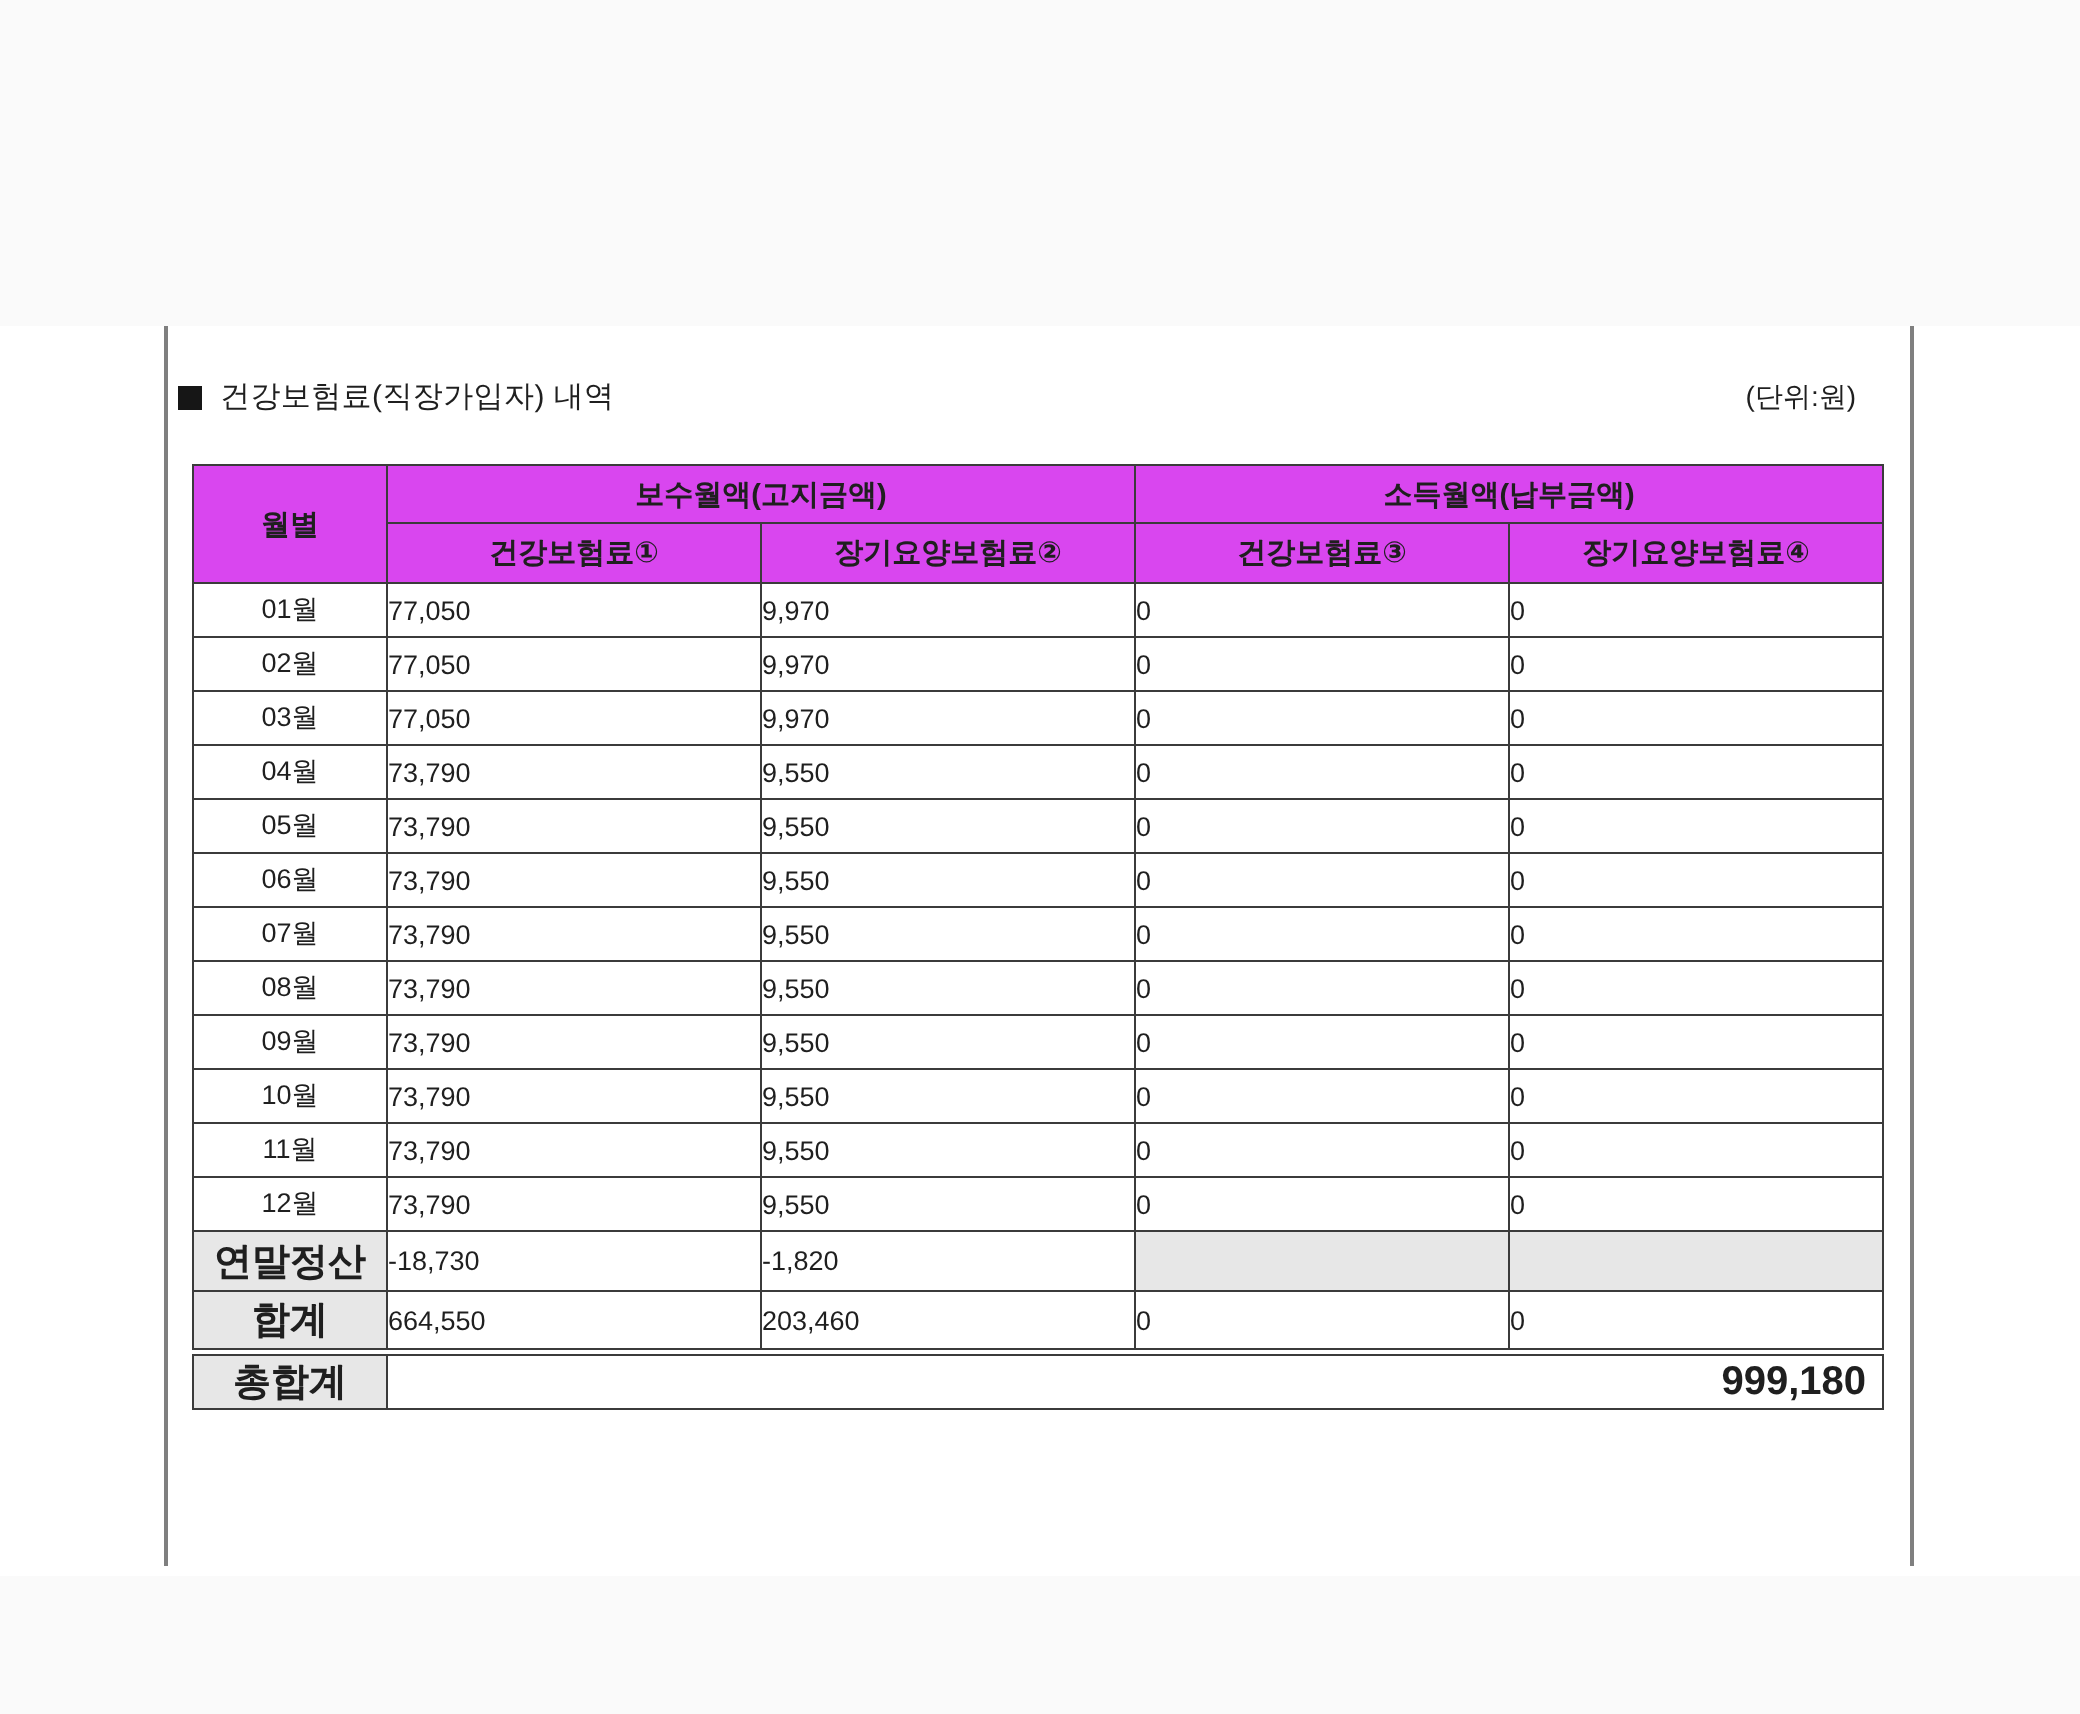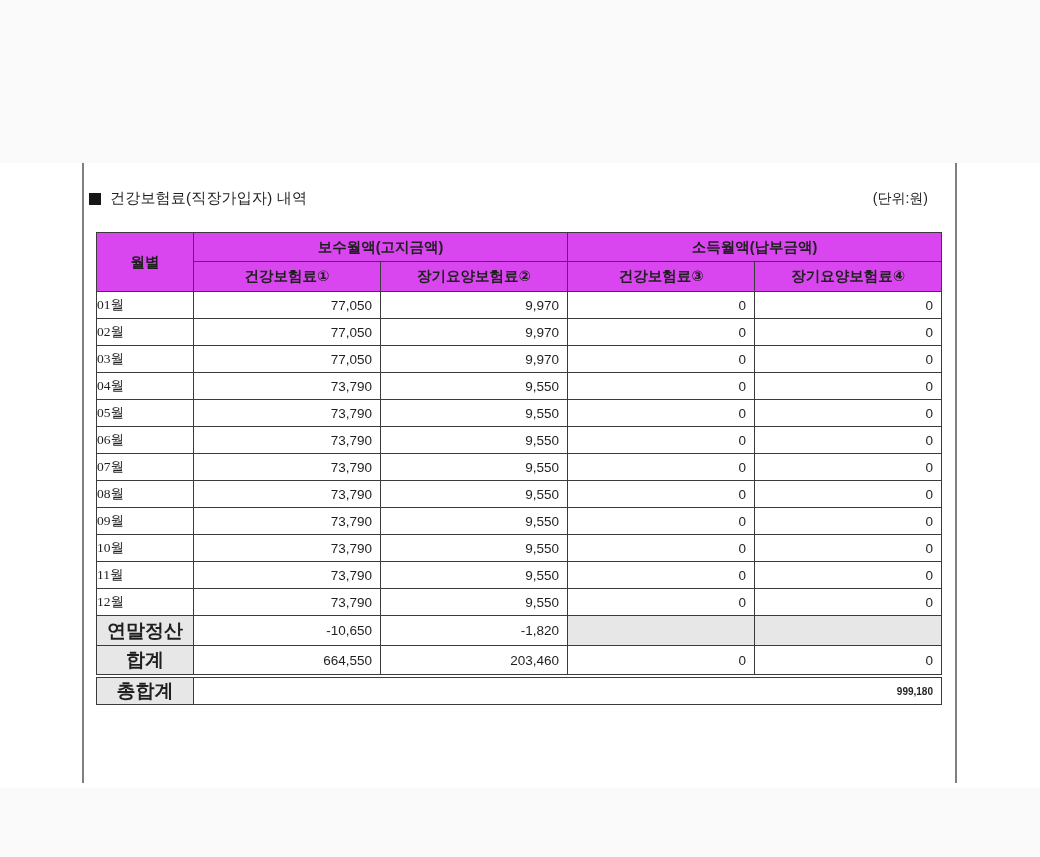--- a/index.html
+++ b/index.html
@@ -71,34 +71,34 @@
     font-size: 14.5px;
     text-align: center;
   }
   .row-group-header { height: 29px; }
   .row-sub-header   { height: 30px; }
   .row-month        { height: 27px; }
   .row-settlement   { height: 30px; }
   .row-sum          { height: 29px; }
   .row-grand-total  { height: 26px; padding-left: 47px; }
 
-  td.month-label { text-align: left; font-family: Liberation Serif, serif; }
-  td.num { text-align: right; padding-right: 8px; }
+  td.month-label { text-align: center; }
+  td.num { text-align: left; padding-right: 8px; }
   td.label-cell {
     background: #e7e7e7;
     font-weight: bold;
     font-size: 19px;
     text-align: center;
   }
   td.shaded { background: #e7e7e7; }
   td.grand-total-value {
     text-align: right;
     padding-right: 8px;
     font-weight: bold;
-    font-size: 10px;
+    font-size: 20px;
   }
 </style>
 </head>
 <body>
 
 <div class="page-band"></div>
 <div class="page-edge left"></div>
 <div class="page-edge right"></div>
 
 <div class="title-row">
@@ -208,21 +208,21 @@
     <tr class="row-month">
       <td class="month-label">12월</td>
       <td class="num">73,790</td>
       <td class="num">9,550</td>
       <td class="num">0</td>
       <td class="num">0</td>
     </tr>
 
     <tr class="row-settlement">
       <td class="label-cell">연말정산</td>
-      <td class="num">-10,650</td>
+      <td class="num">-18,730</td>
       <td class="num">-1,820</td>
       <td class="shaded"></td>
       <td class="shaded"></td>
     </tr>
     <tr class="row-sum">
       <td class="label-cell">합계</td>
       <td class="num">664,550</td>
       <td class="num">203,460</td>
       <td class="num">0</td>
       <td class="num">0</td>

